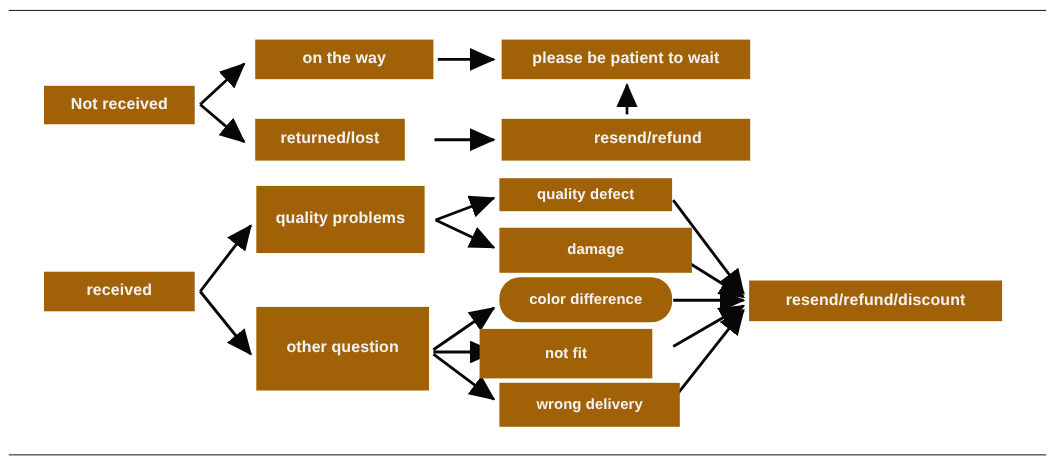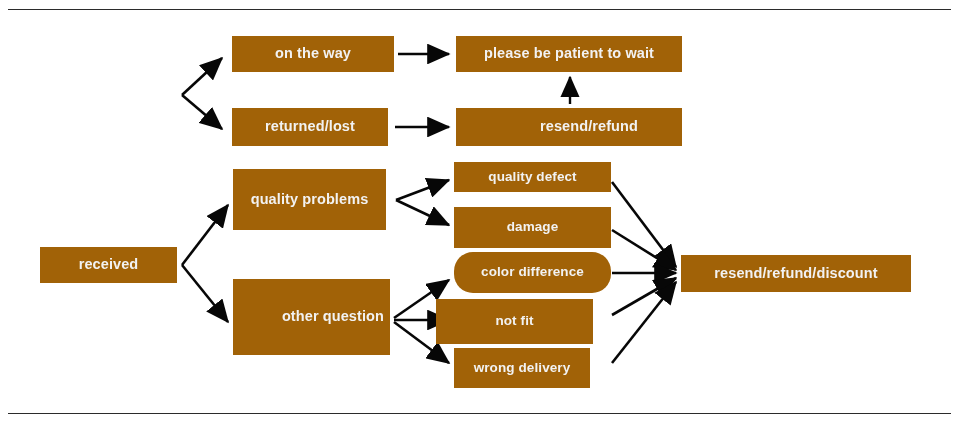--- a/index.html
+++ b/index.html
@@ -94,66 +94,69 @@
       <path d="M612,273 L676,273"></path>
       <path d="M612,315 L676,278"></path>
       <path d="M612,363 L676,282"></path>
     </g>
 
     <g stroke="#070707" fill="none" stroke-width="2.4" marker-end="url(#ah-sm)">
       <path d="M570,104 L570,77"></path>
     </g>
   </svg>
 
+  <div class="node" style="left:40px; top:78px; width:137px; height:35px;">
+    <span>Not received</span>
+  </div>
 
   <div class="node" style="left:232px; top:36px; width:162px; height:36px;">
     <span>on the way</span>
   </div>
 
-  <div class="node" style="left:232px; top:108px; width:156px; height:38px;">
+  <div class="node" style="left:232px; top:108px; width:136px; height:38px;">
     <span>returned/lost</span>
   </div>
 
   <div class="node" style="left:456px; top:36px; width:226px; height:36px;">
     <span>please be patient to wait</span>
   </div>
 
   <div class="node" style="left:456px; top:108px; width:226px; height:38px;padding-left:46px;">
     <span>resend/refund</span>
   </div>
 
   <div class="node" style="left:40px; top:247px; width:137px; height:36px;">
     <span>received</span>
   </div>
 
   <div class="node" style="left:233px; top:169px; width:153px; height:61px;">
     <span>quality problems</span>
   </div>
 
-  <div class="node" style="left:233px; top:279px; width:157px; height:76px;justify-content:flex-end;">
+  <div class="node" style="left:233px; top:279px; width:157px; height:76px;">
     <span>other question</span>
   </div>
 
   <div class="node small" style="left:454px; top:162px; width:157px; height:30px;">
     <span>quality defect</span>
   </div>
 
-  <div class="node small" style="left:454px; top:207px; width:157px; height:41px;">
+  <div class="node small" style="left:454px; top:207px; width:175px; height:41px;">
     <span>damage</span>
   </div>
 
   <div class="node small" style="left:454px; top:252px; width:157px; height:41px;border-radius:19px;">
     <span>color difference</span>
   </div>
 
   <div class="node small" style="left:436px; top:299px; width:157px; height:45px;">
     <span>not fit</span>
   </div>
 
-  <div class="node small" style="left:454px; top:348px; width:136px; height:40px;">
+  <div class="node small" style="left:454px; top:348px; width:164px; height:40px;">
     <span>wrong delivery</span>
   </div>
 
   <div class="node" style="left:681px; top:255px; width:230px; height:37px;">
     <span>resend/refund/discount</span>
   </div>
 
 </div>
 
 </body></html>

